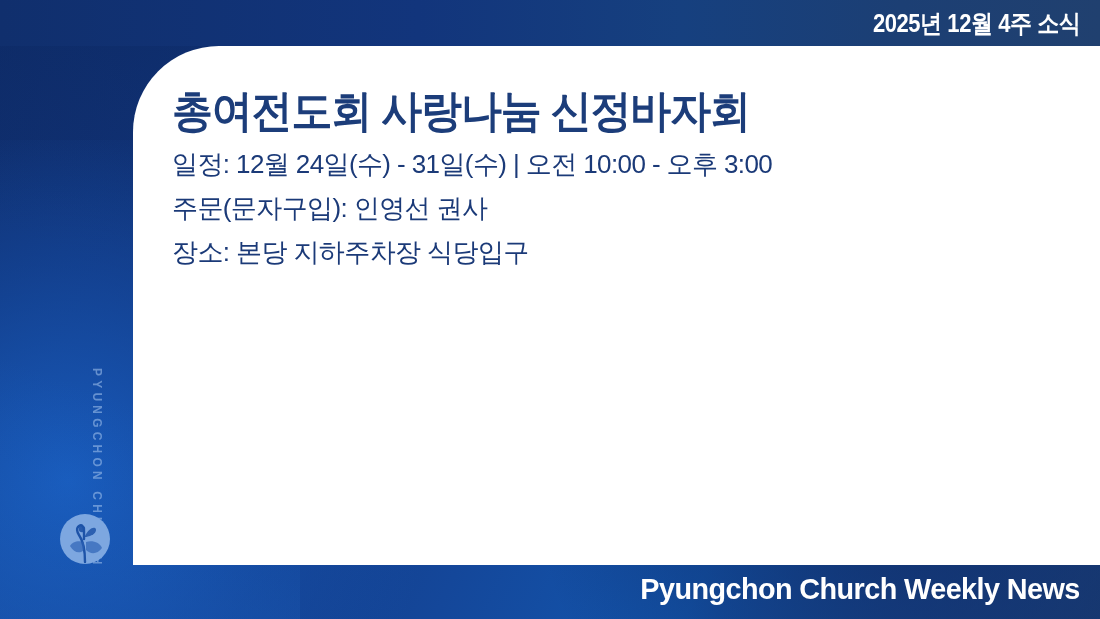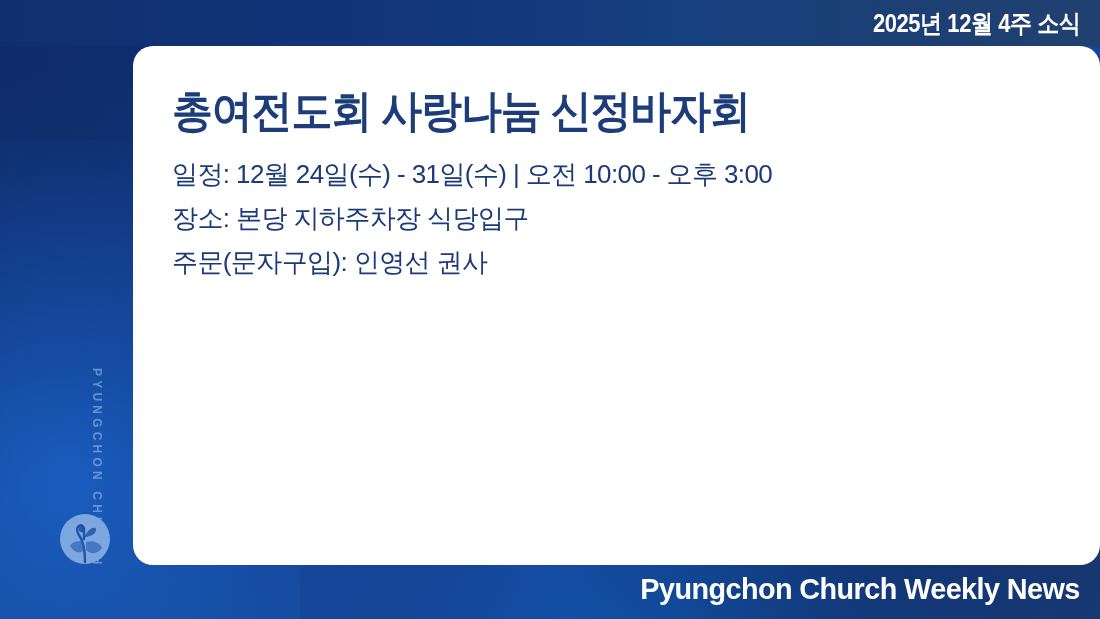--- a/index.html
+++ b/index.html
@@ -109,40 +109,39 @@
 
   
   .card {
     position: absolute;
     left: 133px;
     top: 46px;
     width: 967px;
     height: 519px;
     background: #ffffff;
     border-top-left-radius: 86px;
-    border-radius: 20px;
   }
 
   .card-title {
     position: absolute;
     left: 39px;
     top: 36px;
     color: #1c3d7a;
     font-size: 44px;
     font-weight: bold;
     letter-spacing: -1.2px;
     transform: scaleX(0.93);
     transform-origin: left center;
     white-space: nowrap;
   }
 
   .card-body {
     position: absolute;
     left: 39px;
-    top: 106px;
+    top: 96px;
     right: 30px;
   }
   .body-line {
     color: #1b3a78;
     font-size: 26px;
     line-height: 44px;
     letter-spacing: -0.6px;
     white-space: nowrap;
   }
   .body-line.indent {
@@ -198,22 +197,22 @@
 
   <div class="header-bar">
     <div class="header-date">2025년 12월 4주 소식</div>
   </div>
 
   <div class="card">
     <div class="card-title">총여전도회 사랑나눔 신정바자회</div>
 
     <div class="card-body">
       <div class="body-line">일정: 12월 24일(수) - 31일(수) | 오전 10:00 - 오후 3:00</div>
+      <div class="body-line">주문(문자구입): 인영선 권사</div>
       <div class="body-line">장소: 본당 지하주차장 식당입구</div>
-      <div class="body-line">주문(문자구입): 인영선 권사</div>
     </div>
   </div>
 
   <div class="rail-vertical-text">PYUNGCHON CHURCH</div>
 
   <div class="rail-logo">
     <svg viewBox="0 0 54 54" width="54" height="54" aria-hidden="true">
       <circle cx="27" cy="27" r="25" fill="#7da7e0"></circle>
       <path d="M27 50 C27 38, 26 30, 21 23 C19 20, 18 16, 21 14 C24 12, 26 15, 26 19 L26 27" fill="none" stroke="#1d53a8" stroke-width="2.4" stroke-linecap="round"></path>
       <path d="M27 24 C30 18, 34 15, 37 16 C39 17, 38 21, 34 23 C31 24.5, 28.5 25, 27 25 Z" fill="#1d53a8" opacity="0.85"></path>

